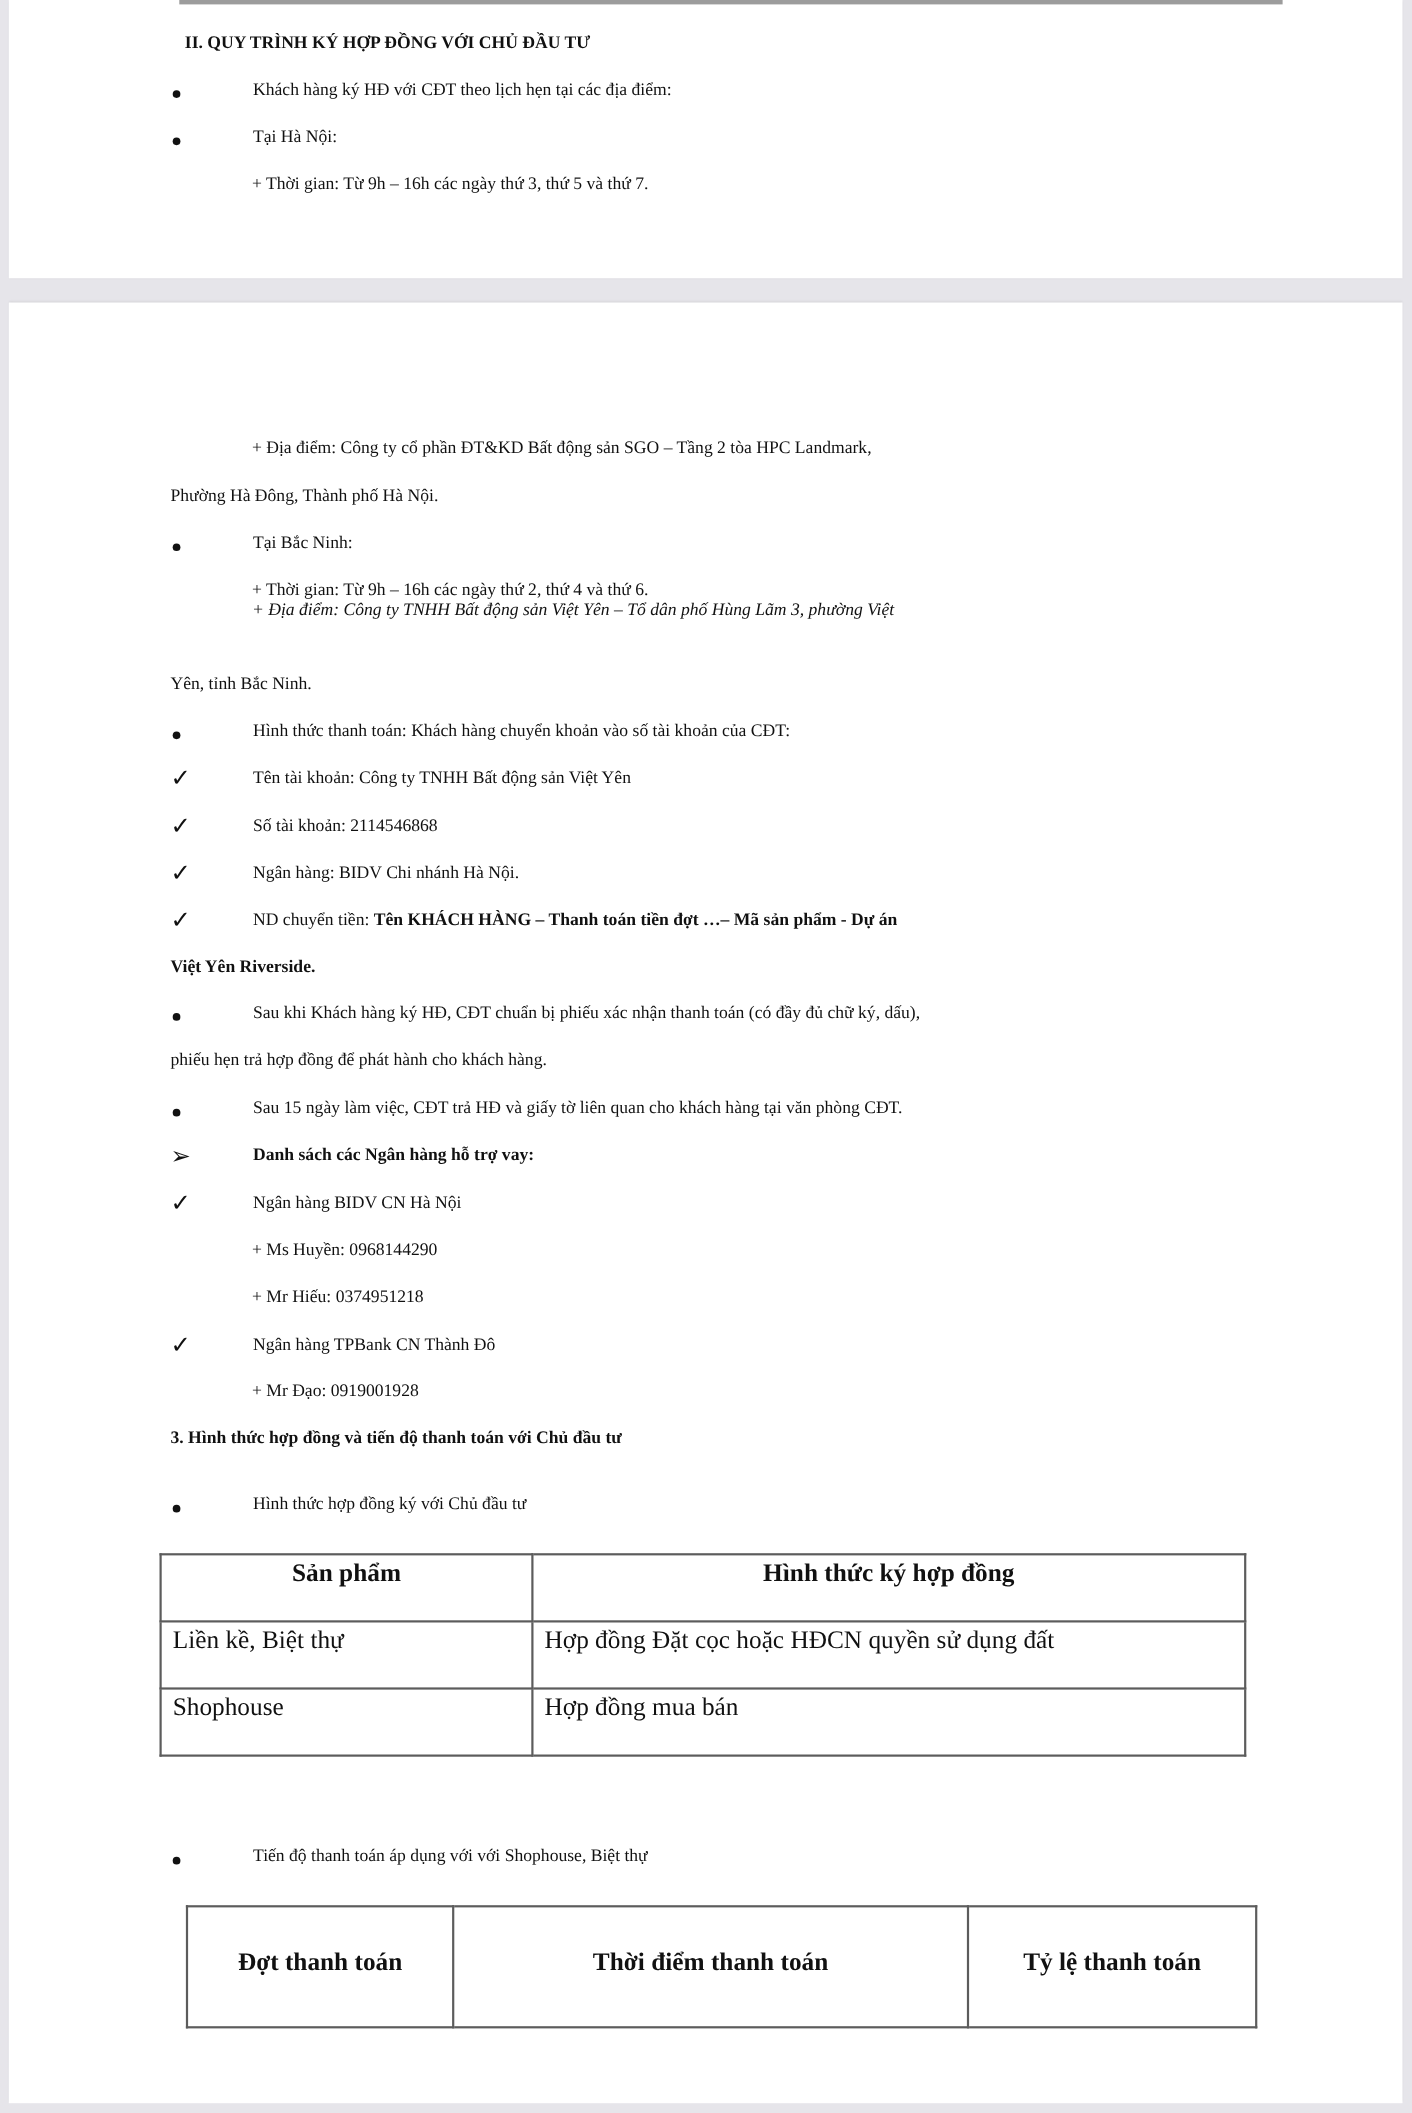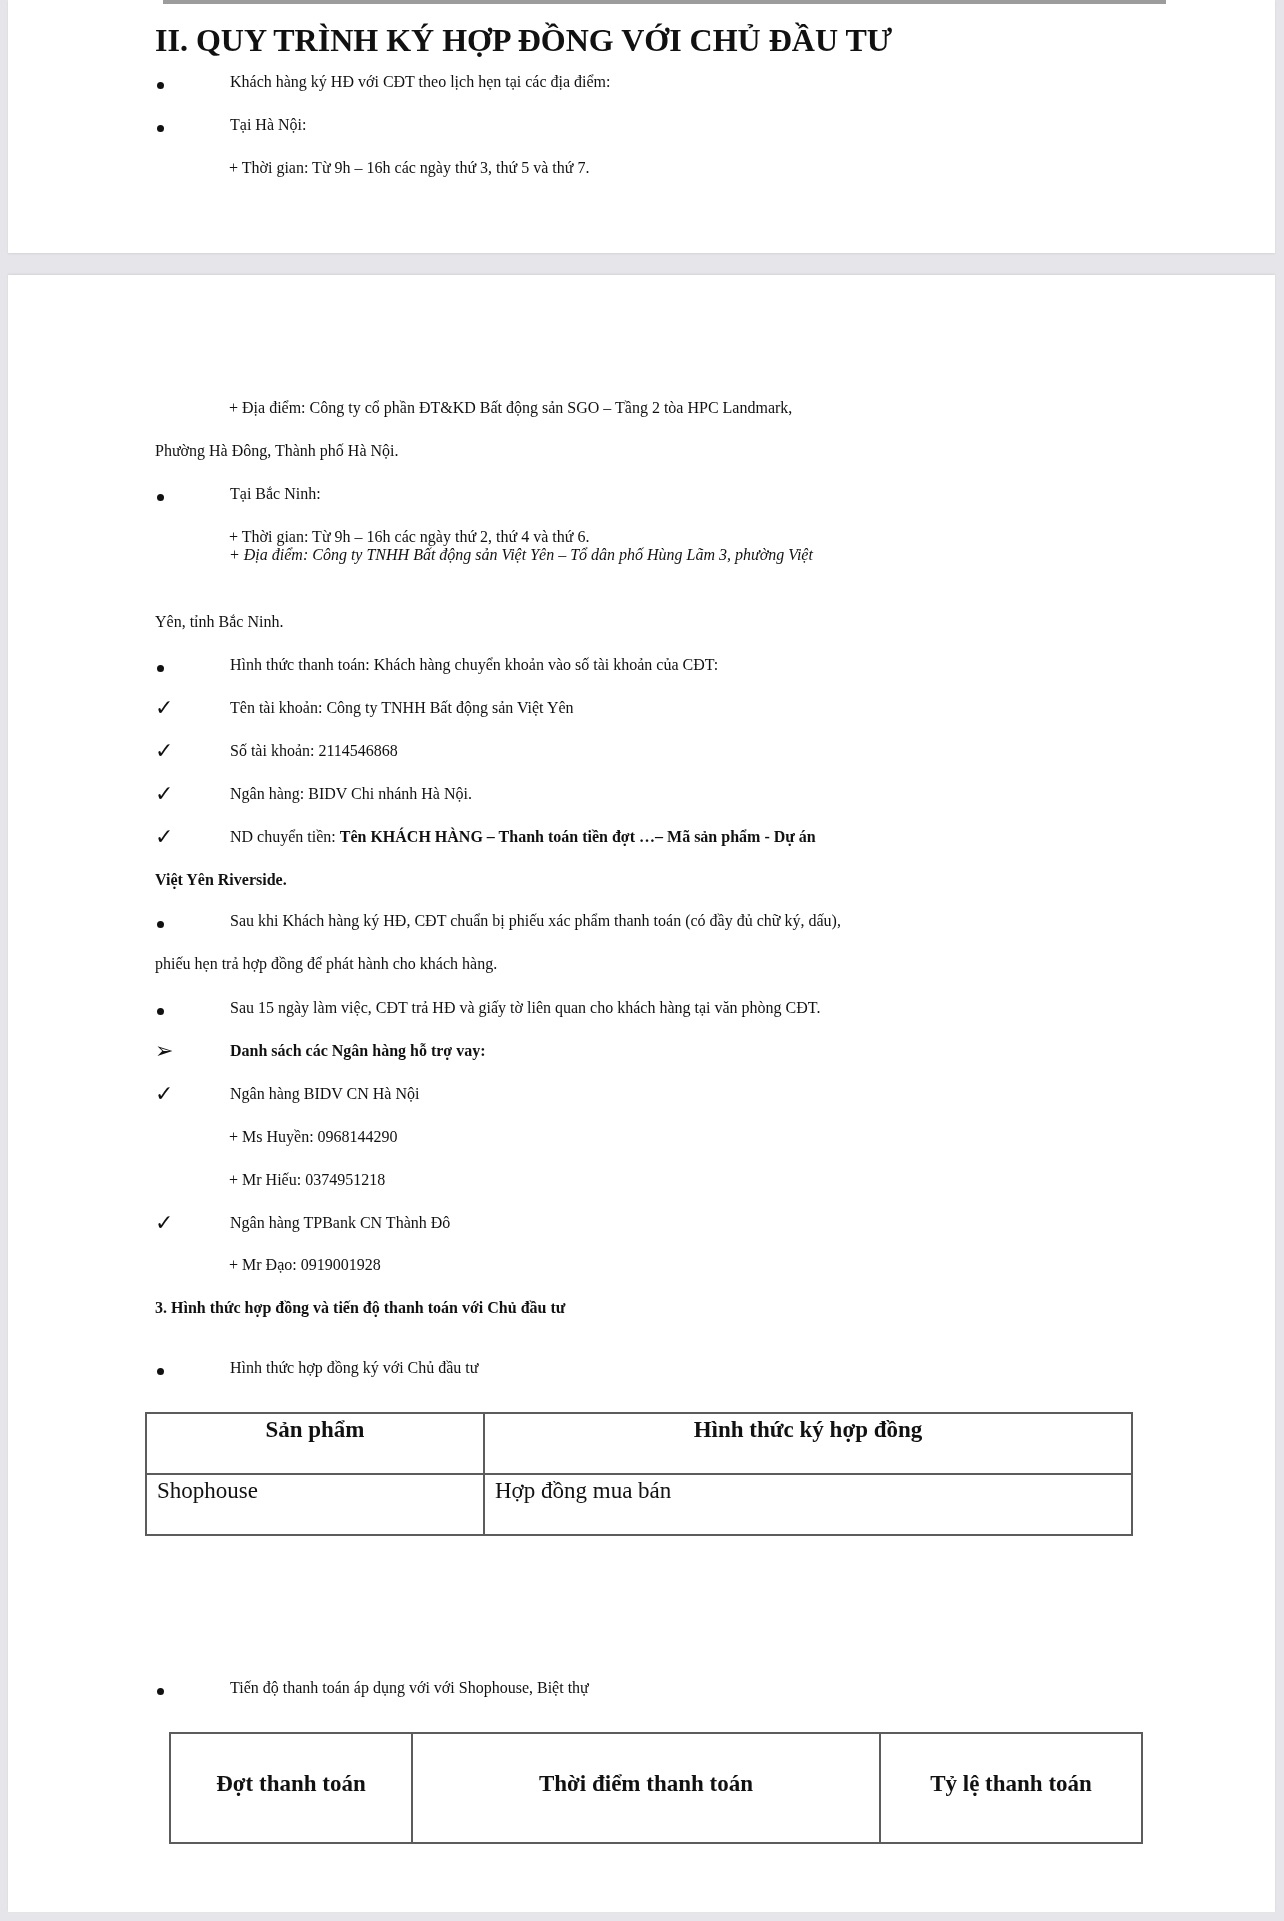--- a/index.html
+++ b/index.html
@@ -13,21 +13,21 @@
     position: absolute; left: 8px; width: 1267px; background: #ffffff;
   }
   #page1 { top: 0; height: 253px; box-shadow: 0 1px 2px rgba(0,0,0,0.08); }
   #page2 { top: 275px; height: 1637px; box-shadow: 0 -1px 2px rgba(0,0,0,0.08); }
   .topbar { position: absolute; left: 155px; top: 0; width: 1003px; height: 4px; background: #9c9c9c; }
 
   .line {
     position: absolute; white-space: nowrap; font-size: 16px; line-height: 30px;
     transform: translateY(-50%);
   }
-  .heading { font-weight: bold; font-size: 32px; }
+  .heading { font-weight: bold; font-size: 16px; margin-left: 13px; }
   .bold { font-weight: bold; }
   .marker {
     position: absolute; left: 155px; font-size: 22px; line-height: 30px;
     transform: translateY(-50%);
   }
   .dot-glyph { display: inline-block; width: 7px; height: 7px; border-radius: 50%; background: #111; vertical-align: middle; margin-left: 2px; }
 
   table.doc {
     position: absolute; border-collapse: collapse; font-size: 23px;
   }
@@ -84,21 +84,21 @@
 <div class="marker" style="top:794px;">✓</div>
 <div class="line" style="left:230px; top:794px;">Ngân hàng: BIDV Chi nhánh Hà Nội.</div>
 
 <div class="marker" style="top:837px;">✓</div>
 <div class="line" style="left:230px; top:837px;">
   <span>ND chuyển tiền: </span><span class="bold">Tên KHÁCH HÀNG – Thanh toán tiền đợt …– Mã sản phẩm - Dự án</span>
 </div>
 <div class="line bold" style="left:155px; top:880px;">Việt Yên Riverside.</div>
 
 <div class="marker" style="top:923px;"><span class="dot-glyph"></span></div>
-<div class="line" style="left:230px; top:921px;">Sau khi Khách hàng ký HĐ, CĐT chuẩn bị phiếu xác phẩm thanh toán (có đầy đủ chữ ký, dấu),</div>
+<div class="line" style="left:230px; top:921px;">Sau khi Khách hàng ký HĐ, CĐT chuẩn bị phiếu xác nhận thanh toán (có đầy đủ chữ ký, dấu),</div>
 <div class="line" style="left:155px; top:964px;">phiếu hẹn trả hợp đồng để phát hành cho khách hàng.</div>
 
 <div class="marker" style="top:1010px;"><span class="dot-glyph"></span></div>
 <div class="line" style="left:230px; top:1008px;">Sau 15 ngày làm việc, CĐT trả HĐ và giấy tờ liên quan cho khách hàng tại văn phòng CĐT.</div>
 
 <div class="marker" style="top:1051px;">➢</div>
 <div class="line bold" style="left:230px; top:1051px;">Danh sách các Ngân hàng hỗ trợ vay:</div>
 
 <div class="marker" style="top:1094px;">✓</div>
 <div class="line" style="left:230px; top:1094px;">Ngân hàng BIDV CN Hà Nội</div>
@@ -114,20 +114,24 @@
 <div class="marker" style="top:1370px;"><span class="dot-glyph"></span></div>
 <div class="line" style="left:230px; top:1368px;">Hình thức hợp đồng ký với Chủ đầu tư</div>
 
 <table class="doc" id="tbl1">
   <tbody>
       <tr>
     <th class="c1">Sản phẩm</th>
     <th>Hình thức ký hợp đồng</th>
   </tr>
   <tr>
+    <td>Liền kề, Biệt thự</td>
+    <td>Hợp đồng Đặt cọc hoặc HĐCN quyền sử dụng đất</td>
+  </tr>
+  <tr>
     <td>Shophouse</td>
     <td>Hợp đồng mua bán</td>
   </tr>
 </tbody>
   </table>
 
 <div class="marker" style="top:1690px;"><span class="dot-glyph"></span></div>
 <div class="line" style="left:230px; top:1688px;">Tiến độ thanh toán áp dụng với với Shophouse, Biệt thự</div>
 
 <table class="doc" id="tbl2">

